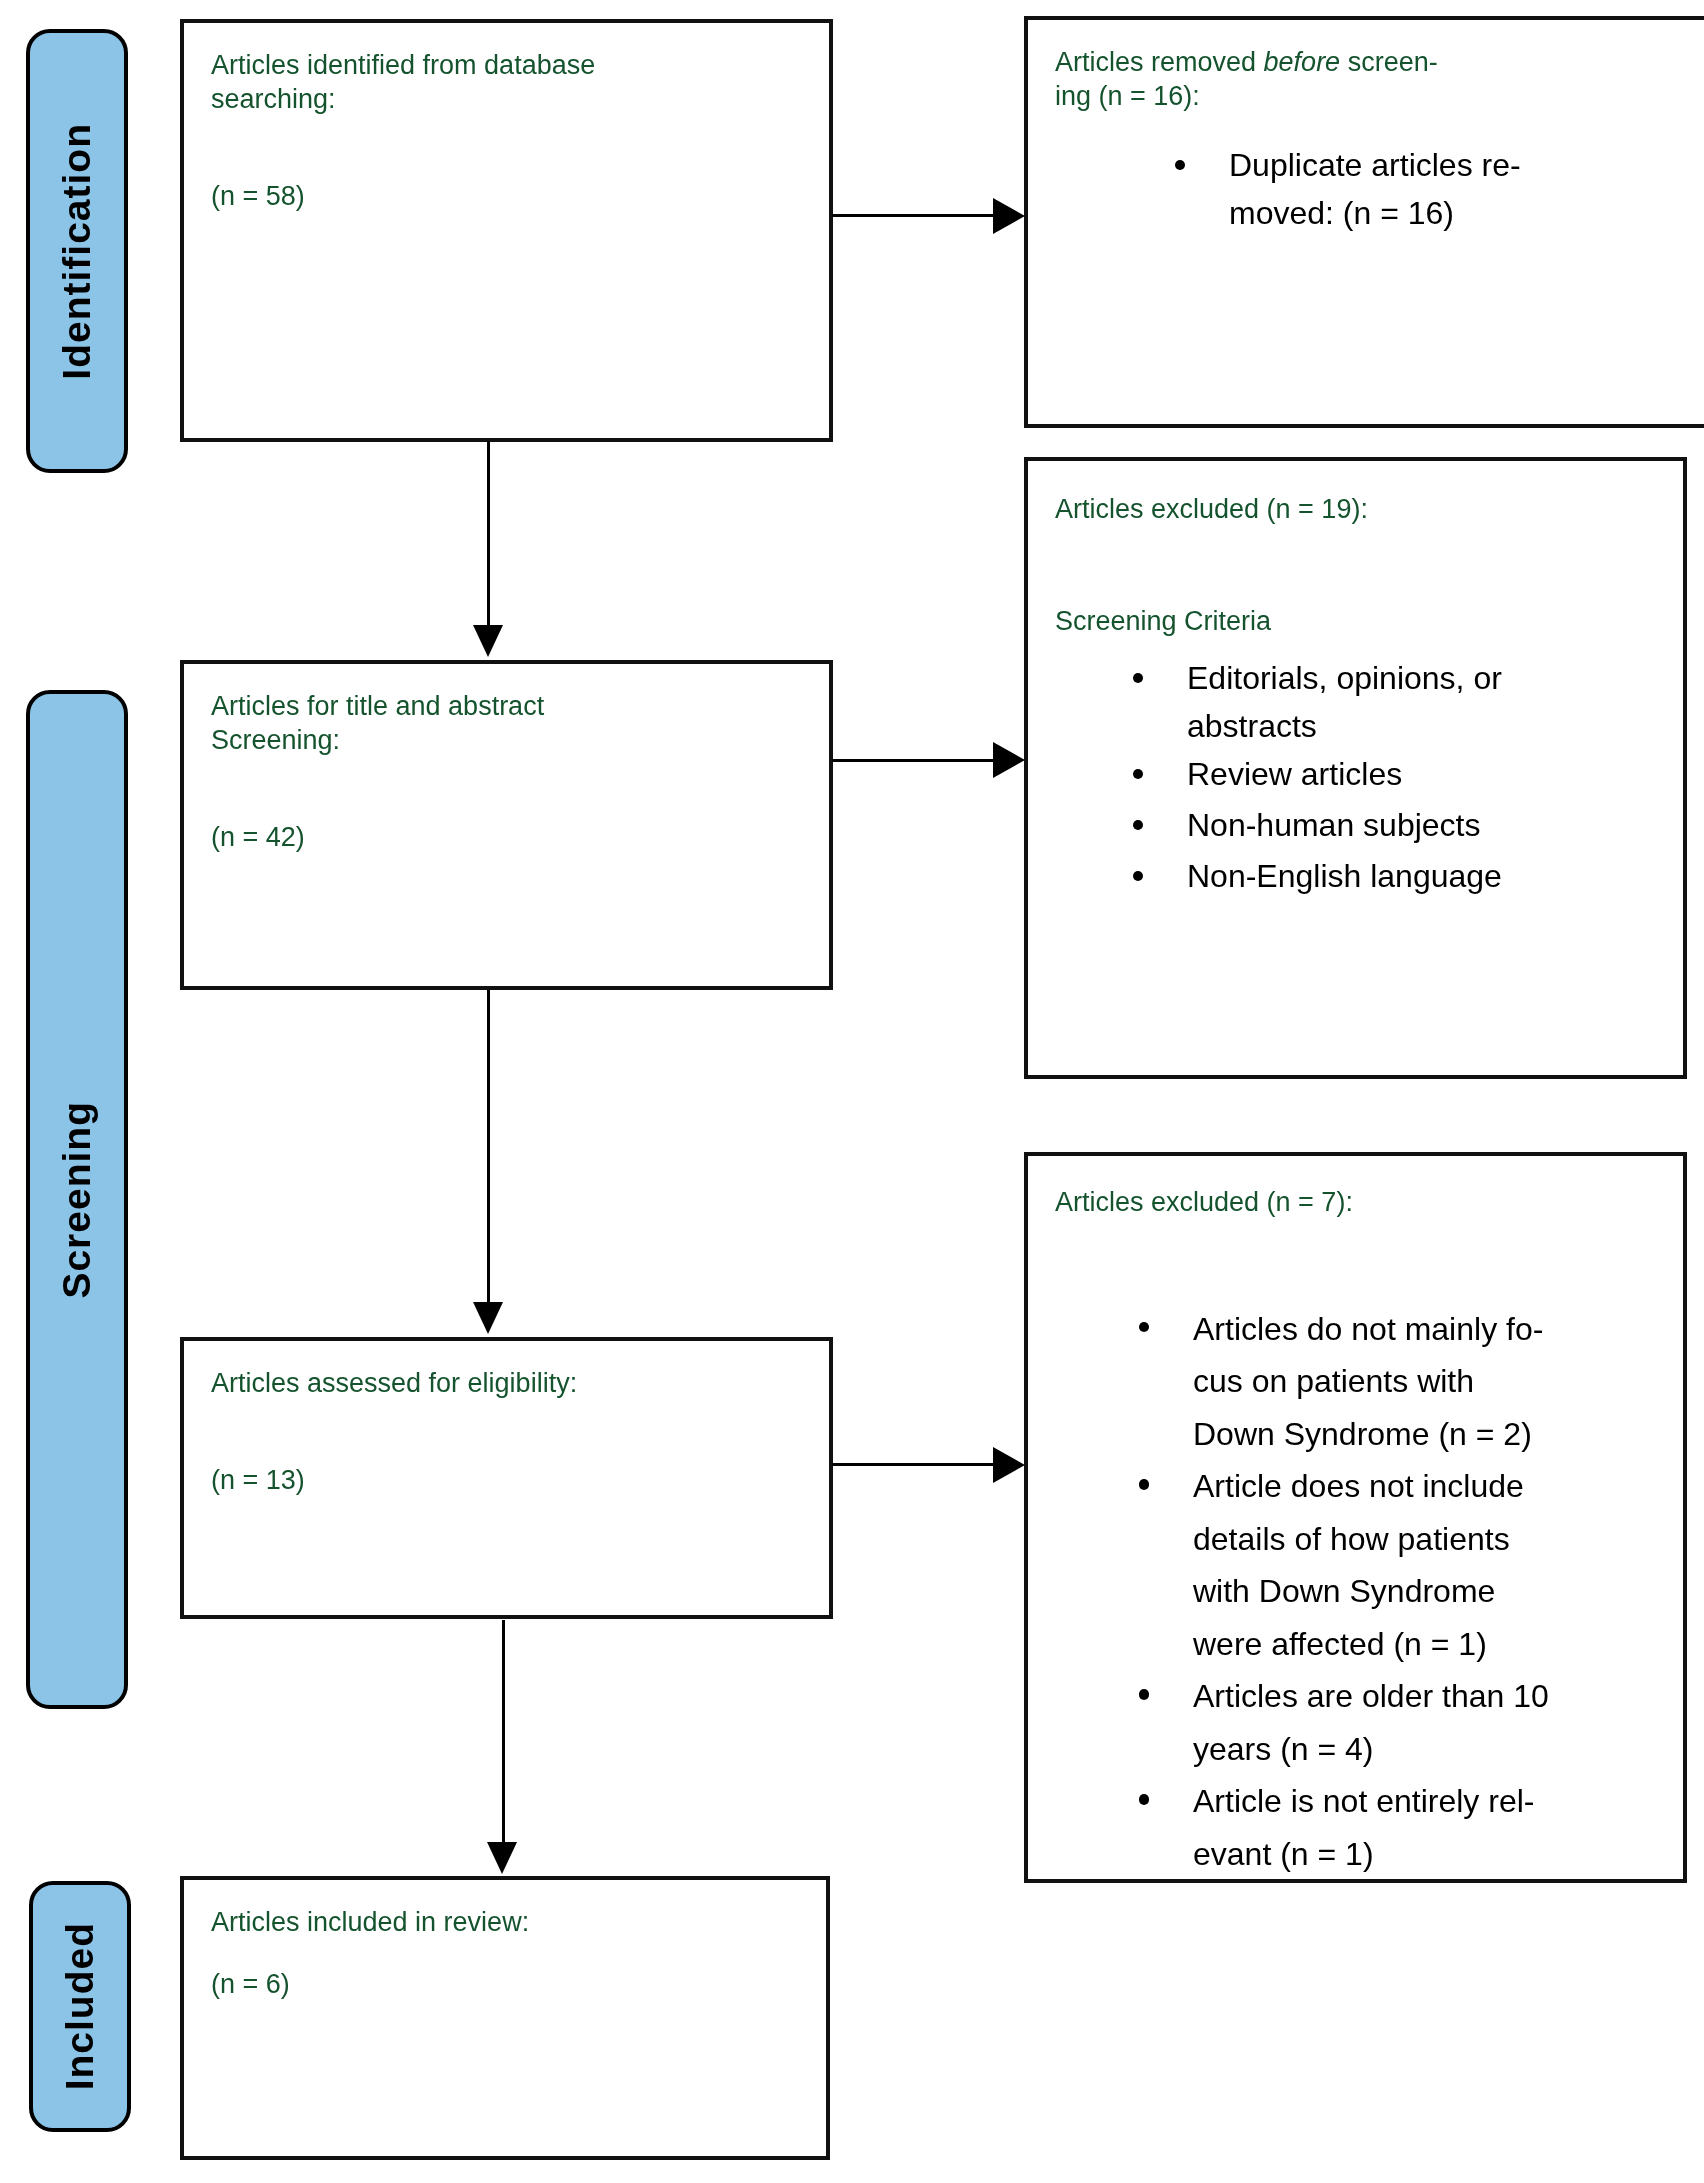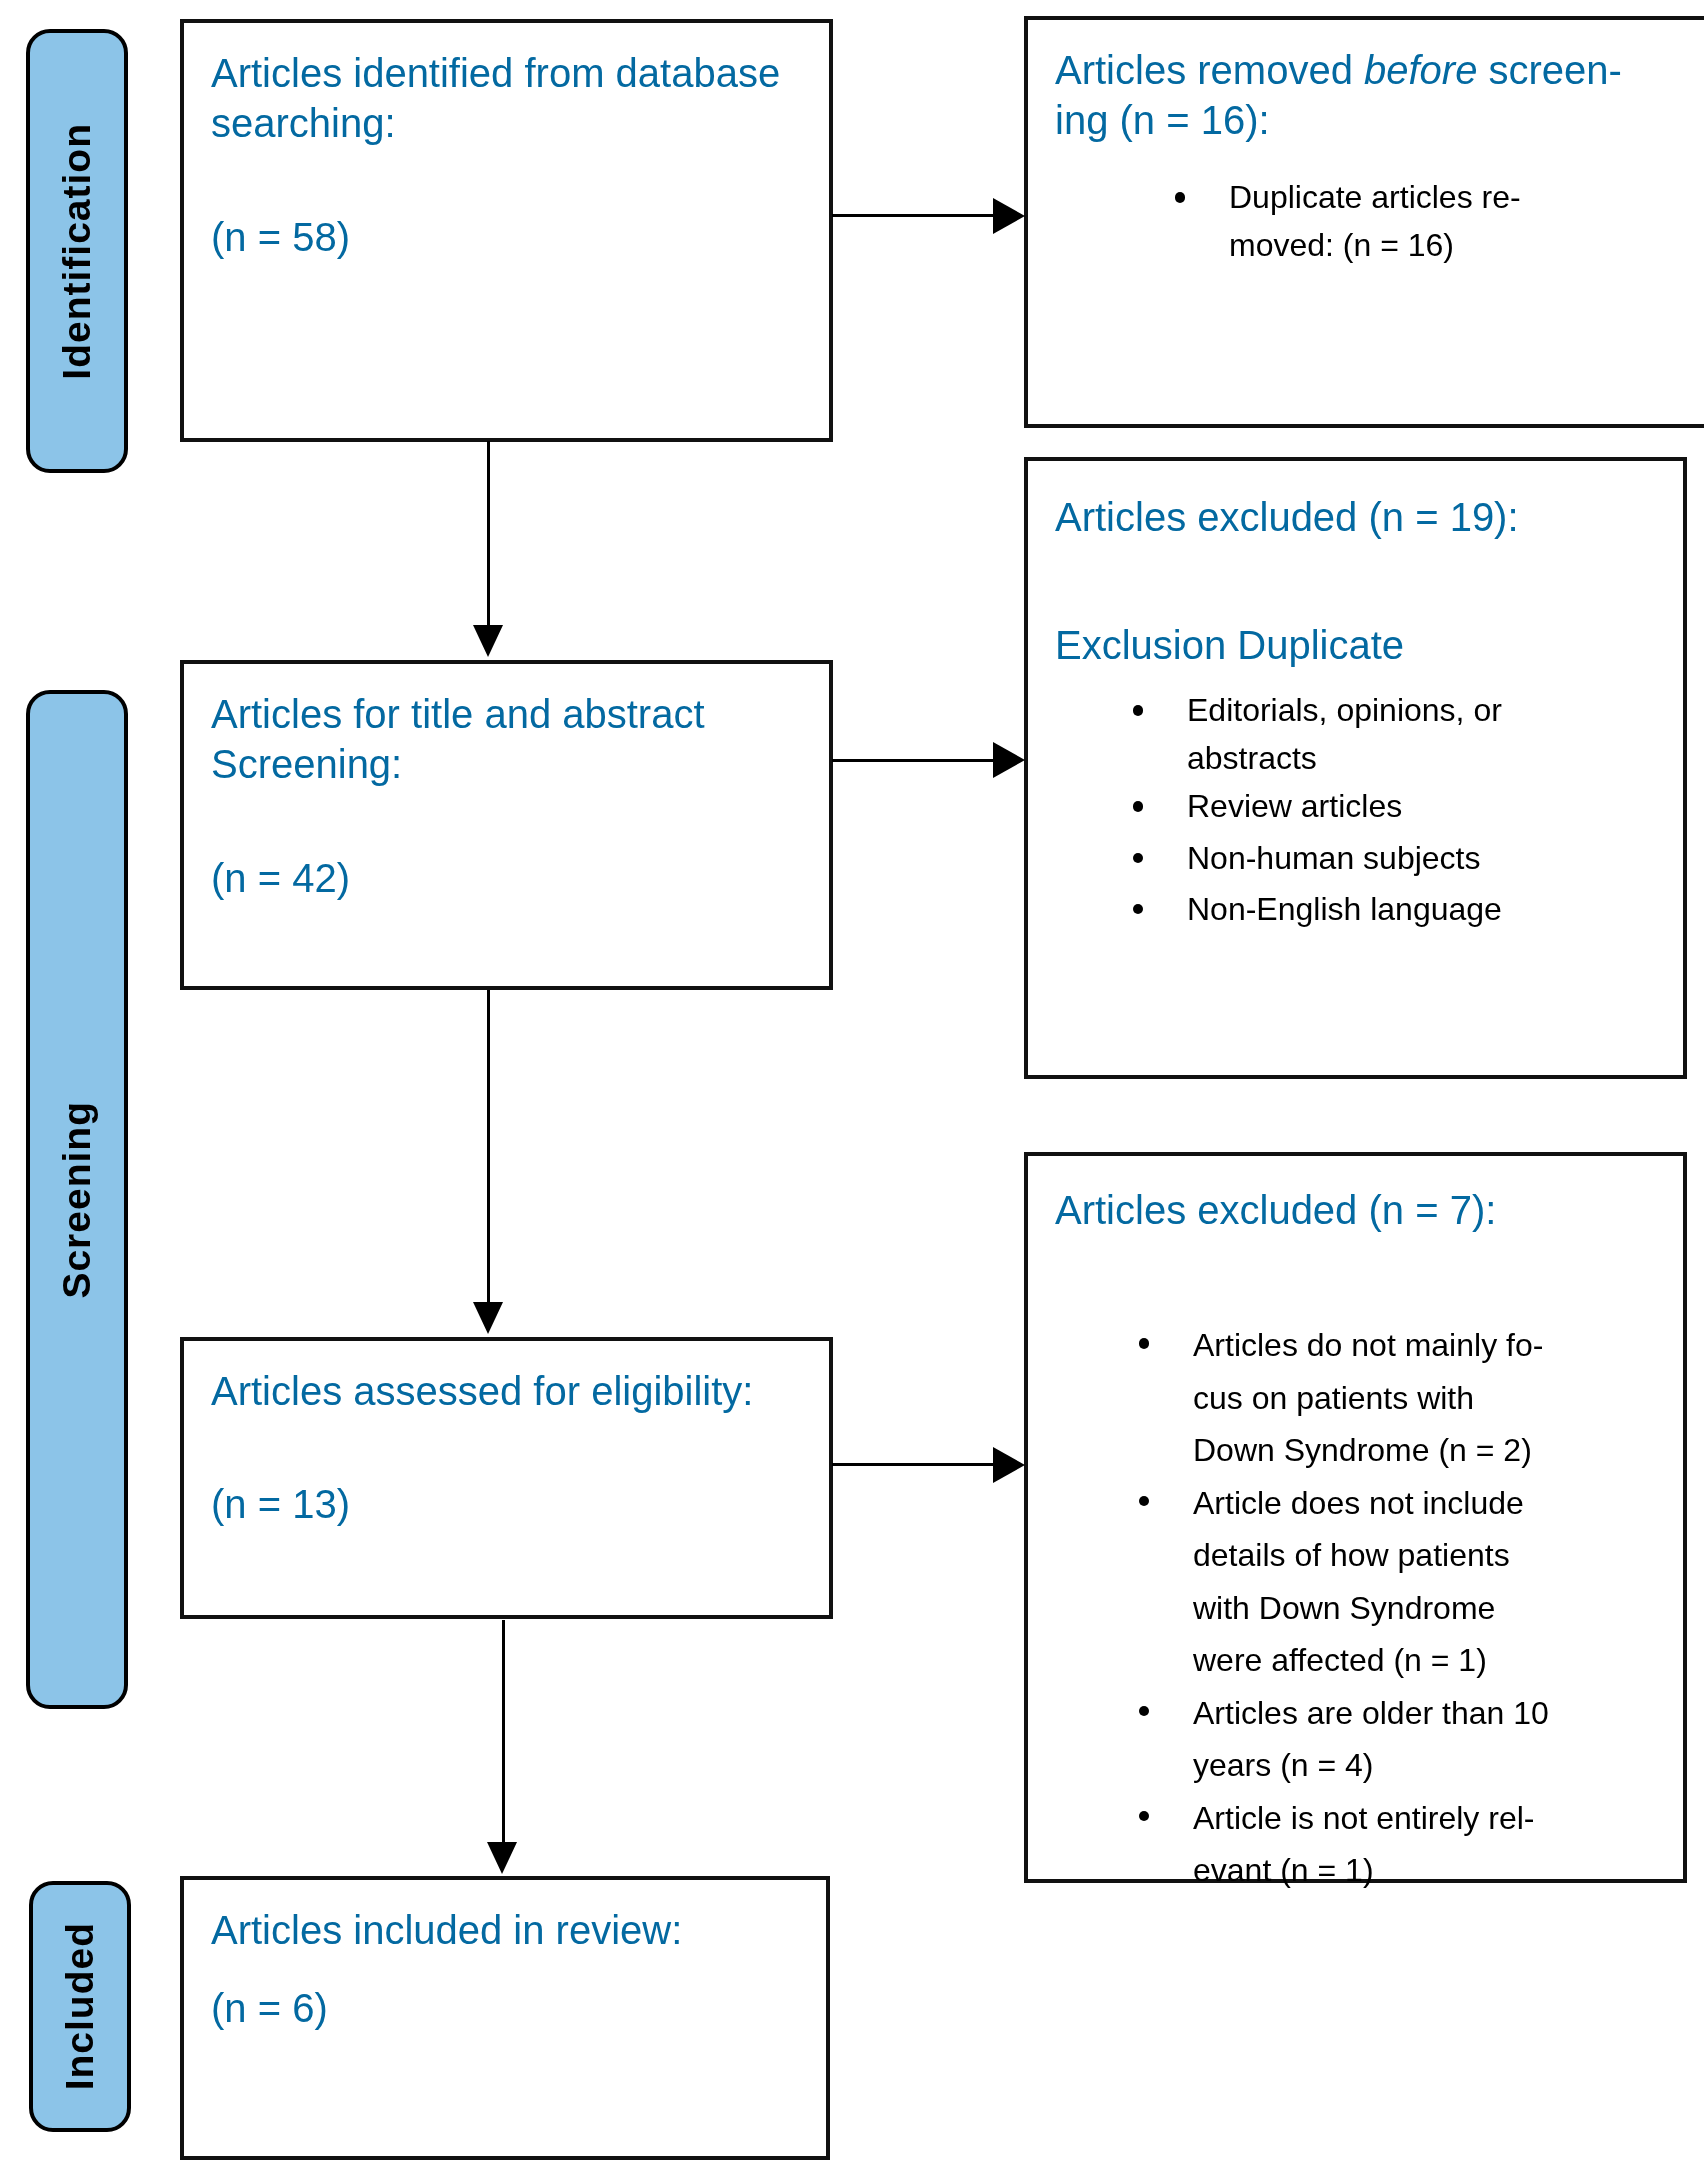--- a/index.html
+++ b/index.html
@@ -28,23 +28,23 @@
   
   .flow-box{
     position:absolute;
     background:#fff;
     border:4.7px solid #111;
     box-sizing:border-box;
     padding:25px 27px 21px 27px;
   }
   .flow-box p{
     margin:0 0 28px 0;
-    font-size:40px;
+    font-size:27px;
     line-height:1.26;
-    color:#0369a1;
+    color:#14532d;
   }
   .flow-box p:last-child{margin-bottom:0;}
   .flow-box p.tight{margin-bottom:0;}
   .flow-box p.gap-lg{margin-bottom:63px;}
   .flow-box p.just{text-align:justify;text-justify:inter-word;}
   .flow-box em{font-style:italic;}
 
   
   ul.bullets{
     margin:0;
@@ -135,21 +135,21 @@
     <ul class="bullets indent-deep">
       <li>
         <span>Duplicate articles re-</span><br>
         <span>moved: (n = 16)</span>
       </li>
     </ul>
   </div>
 
   <div class="flow-box" style="left:1024px;top:457px;width:663px;height:622px;padding-top:31px;">
     <p style="margin-bottom:78px;">Articles excluded (n = 19):</p>
-    <p style="margin-bottom:15.7px;">Exclusion Duplicate</p>
+    <p style="margin-bottom:15.7px;">Screening Criteria</p>
     <ul class="bullets" style="padding-left:78px;">
       <li style="margin-bottom:0;">
         <span>Editorials, opinions, or</span><br>
         <span>abstracts</span>
       </li>
       <li>Review articles</li>
       <li>Non-human subjects</li>
       <li>Non-English language</li>
     </ul>
   </div>

